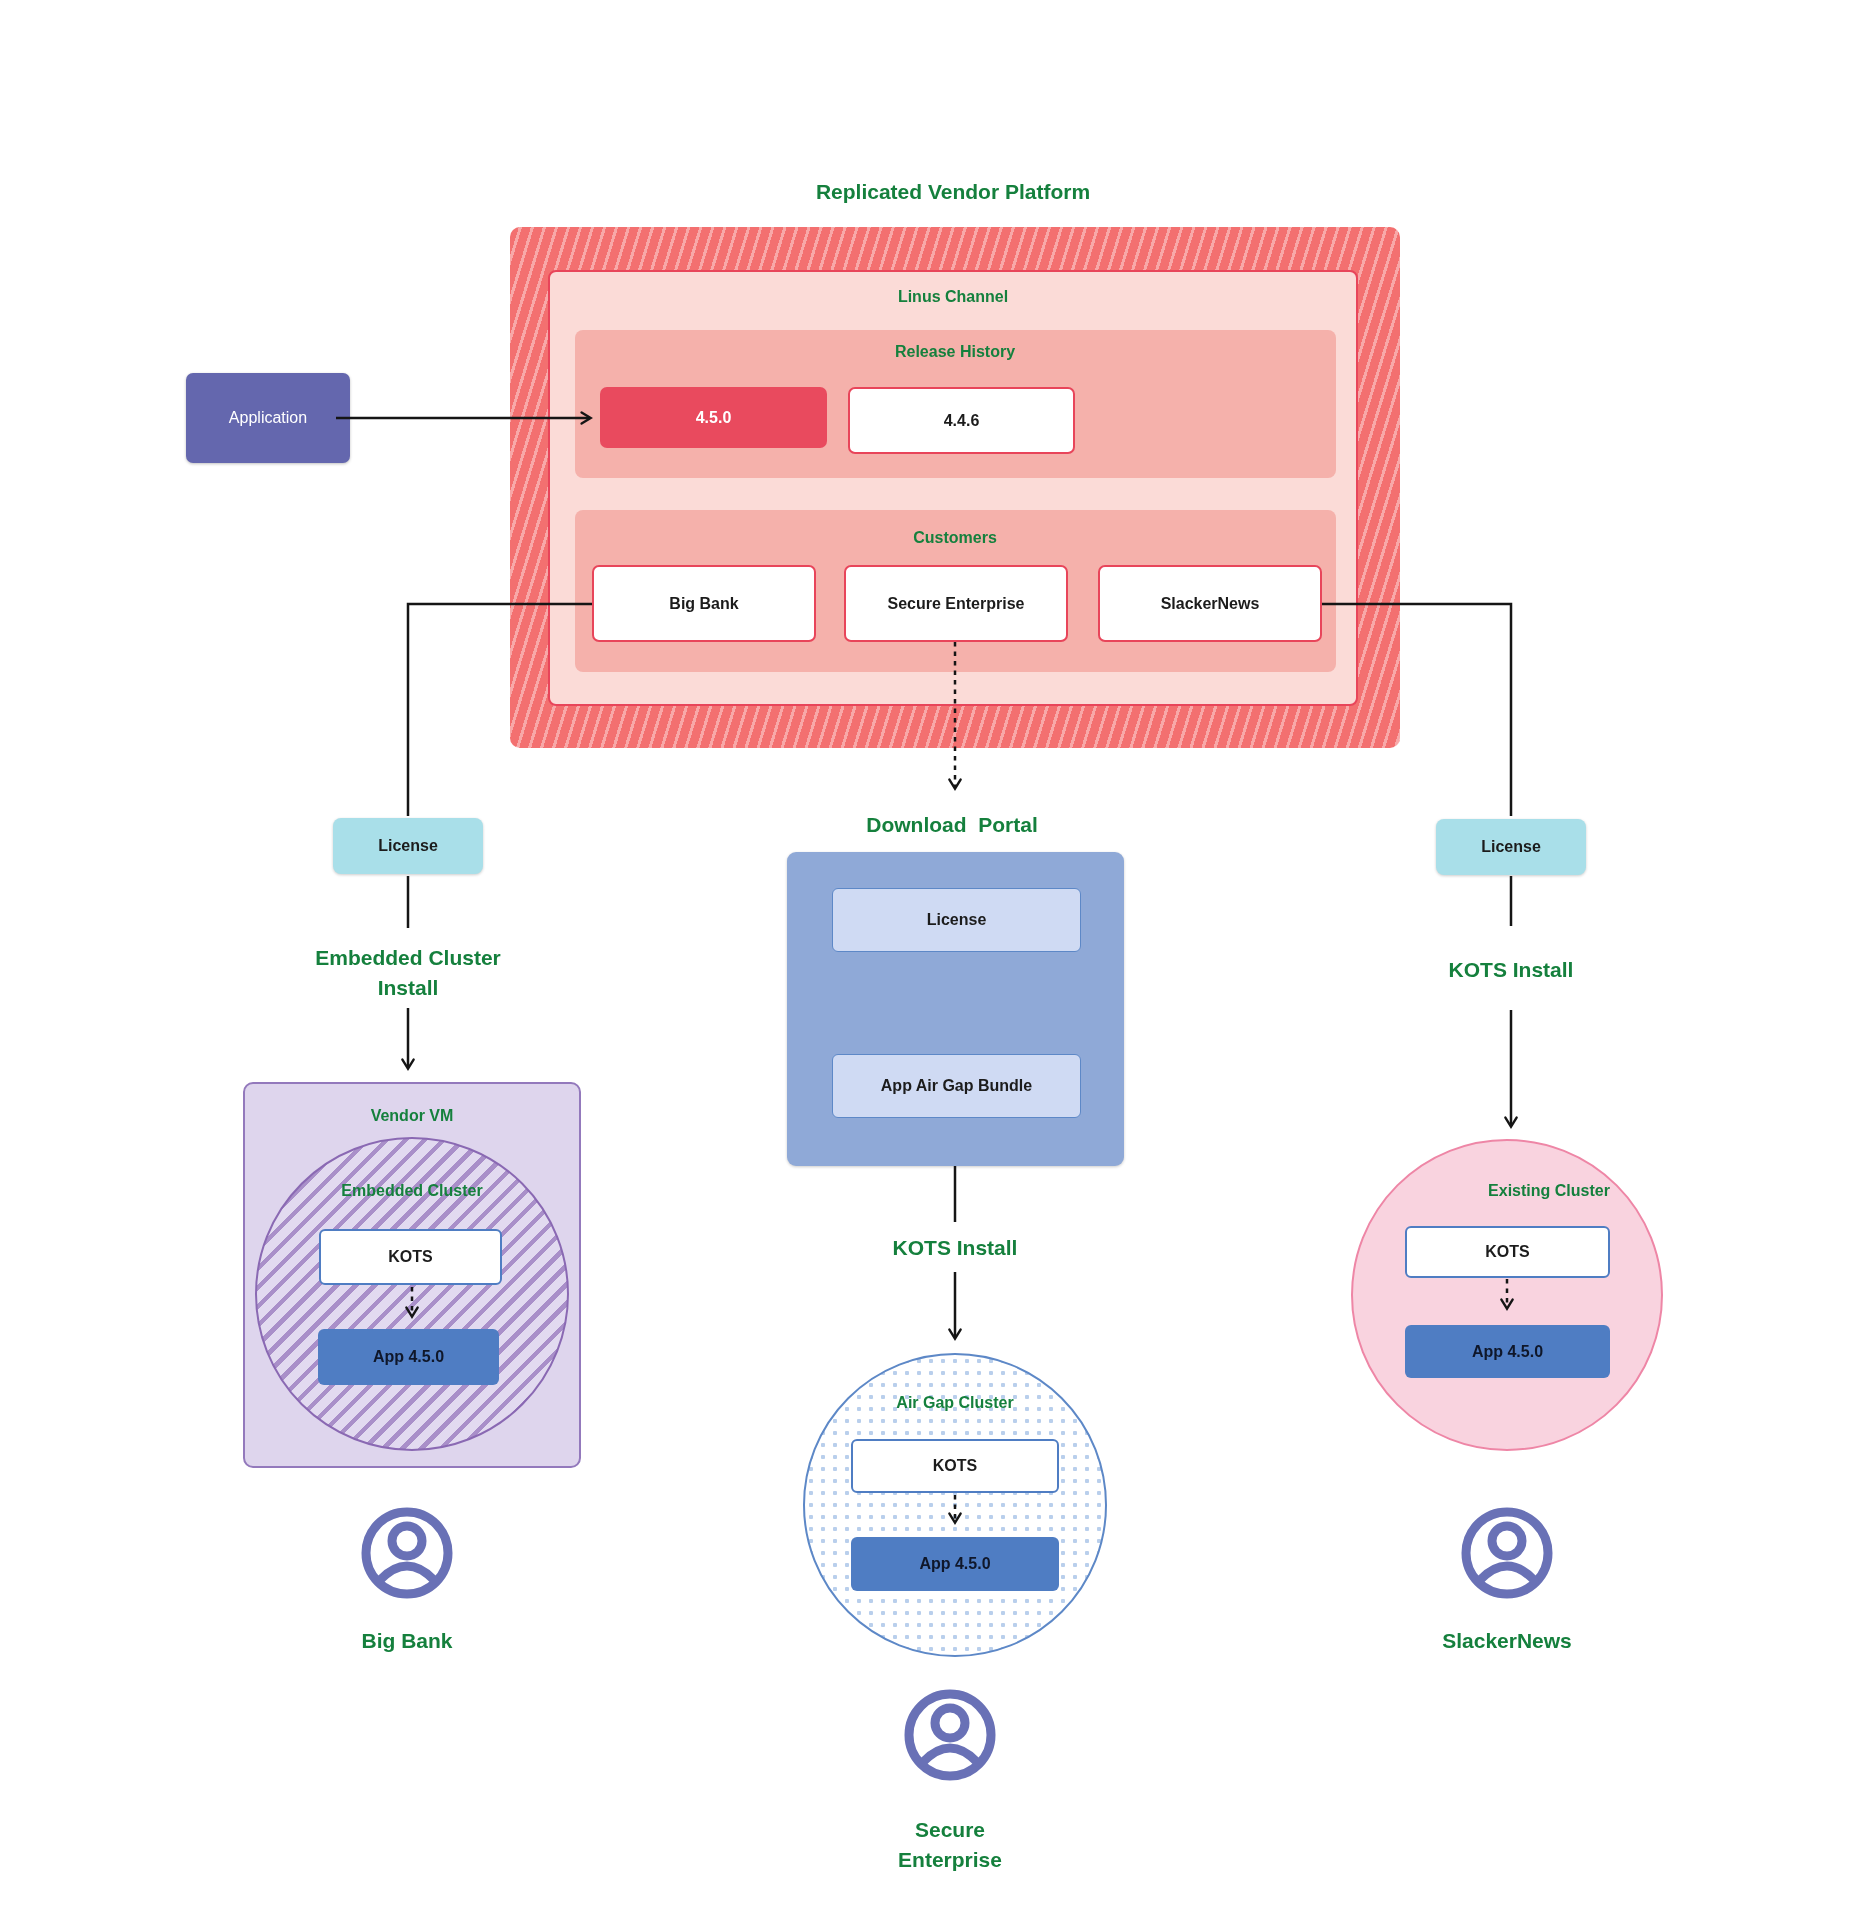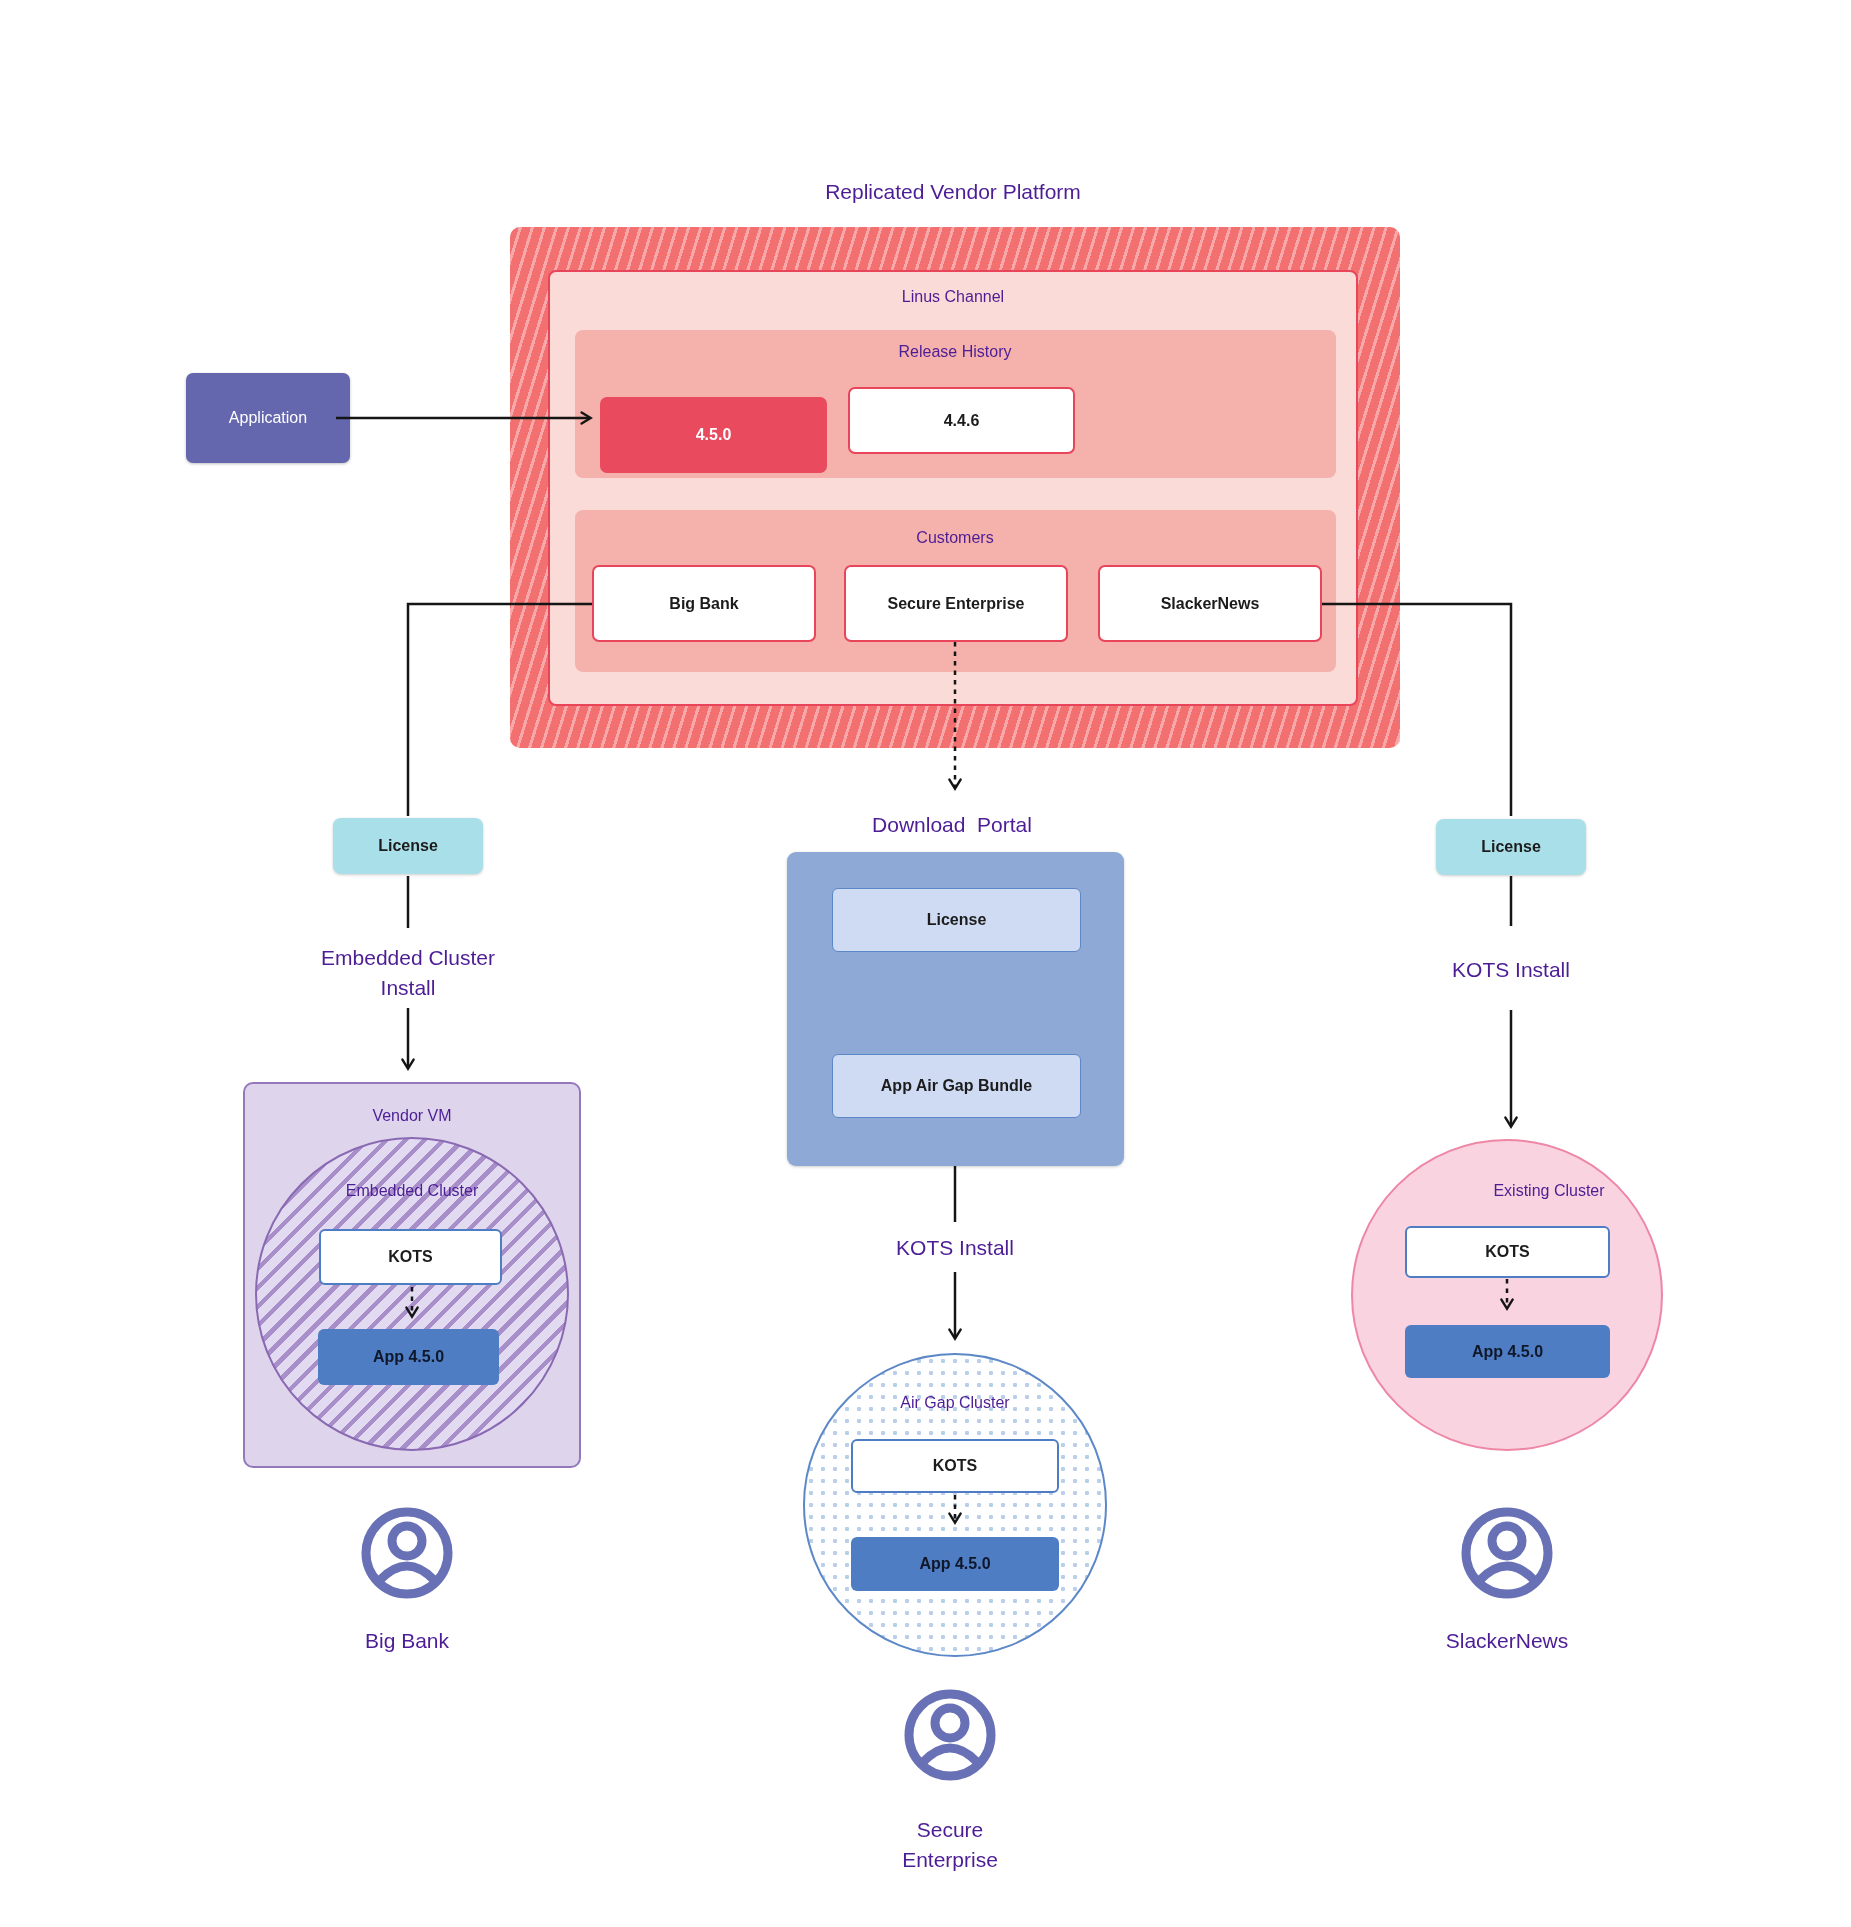--- a/index.html
+++ b/index.html
@@ -2,38 +2,38 @@
 <html style="--hatch-dark: #f37070; --hatch-light: #f8a8a8; --stable-fill: #fbdbd7; --panel-fill: #f5b1ab; --red-accent: #e8455a; --red-box: #e94a5e; --indigo: #6467ae; --cyan: #a9dfe9; --portal-blue: #8fa9d7; --portal-item: #cfdaf3; --portal-item-border: #5d88c7; --blue-accent: #4f7dc3; --purple-fill: #ded5ed; --purple-border: #9379bc; --purple-deep: #8a69b3; --purple-hatch: #a98fc9; --purple-hatch-bg: #e2daf0; --dot-blue: #b9cfec; --pink-fill: #f9d3df; --pink-border: #ee86a6; --icon-indigo: #6971b6;"><head>
 <meta charset="utf-8">
 <style>
   html,body{margin:0;padding:0;background:#ffffff;}
   body{font-family:"Liberation Sans","DejaVu Sans",sans-serif;color:#1c1c1c;}
   #canvas{position:relative;width:1851px;height:1927px;background:#fff;overflow:hidden;}
 
   
   .node{position:absolute;display:flex;align-items:center;justify-content:center;
         text-align:center;font-size:16px;font-weight:600;color:#1c1c1c;box-sizing:border-box;}
-  .lbl{position:absolute;transform:translate(-50%,-50%);font-weight:400;color:#4c1d95;
+  .lbl{position:absolute;transform:translate(-50%,-50%);font-weight:700;color:#15803d;
        white-space:pre;text-align:left;}
   .lbl-lg{font-size:21px;}
   .lbl-md{font-size:16px;}
 
   
   .outer-hatch{left:510px;top:227px;width:890px;height:521px;border-radius:10px;
     background:repeating-linear-gradient(107deg,
       var(--hatch-dark,#f37070) 0 8.5px,
       var(--hatch-light,#f8a8a8) 8.5px 11.5px);}
   .stable{left:548px;top:270px;width:810px;height:436px;border-radius:8px;
     background:var(--stable-fill,#fbdbd7);border:2px solid var(--red-accent,#e8455a);}
   .panel{background:var(--panel-fill,#f5b1ab);border-radius:8px;position:absolute;}
   .panel-release{left:575px;top:330px;width:761px;height:148px;}
   .panel-customers{left:575px;top:510px;width:761px;height:162px;}
 
   .ver-box{border-radius:7px;}
-  .ver-hot{left:600px;top:387px;width:227px;height:76px;background:var(--red-box,#e94a5e);color:#fff;margin-top:10px;}
+  .ver-hot{left:600px;top:387px;width:227px;height:61px;background:var(--red-box,#e94a5e);color:#fff;}
   .ver-old{left:848px;top:387px;width:227px;height:67px;background:#fff;border:2px solid var(--red-accent,#e8455a);}
 
   .cust{background:#fff;border:2px solid var(--red-accent,#e8455a);border-radius:7px;
         top:565px;width:224px;height:77px;}
   .cust span{display:block;max-width:140px;margin:0 auto;line-height:1.35;}
 
   
   .application{left:186px;top:373px;width:164px;height:90px;border-radius:7px;
     background:var(--indigo,#6467ae);color:#fff;font-weight:400;font-size:16px;
     box-shadow:0 1px 3px rgba(0,0,0,.25);}

